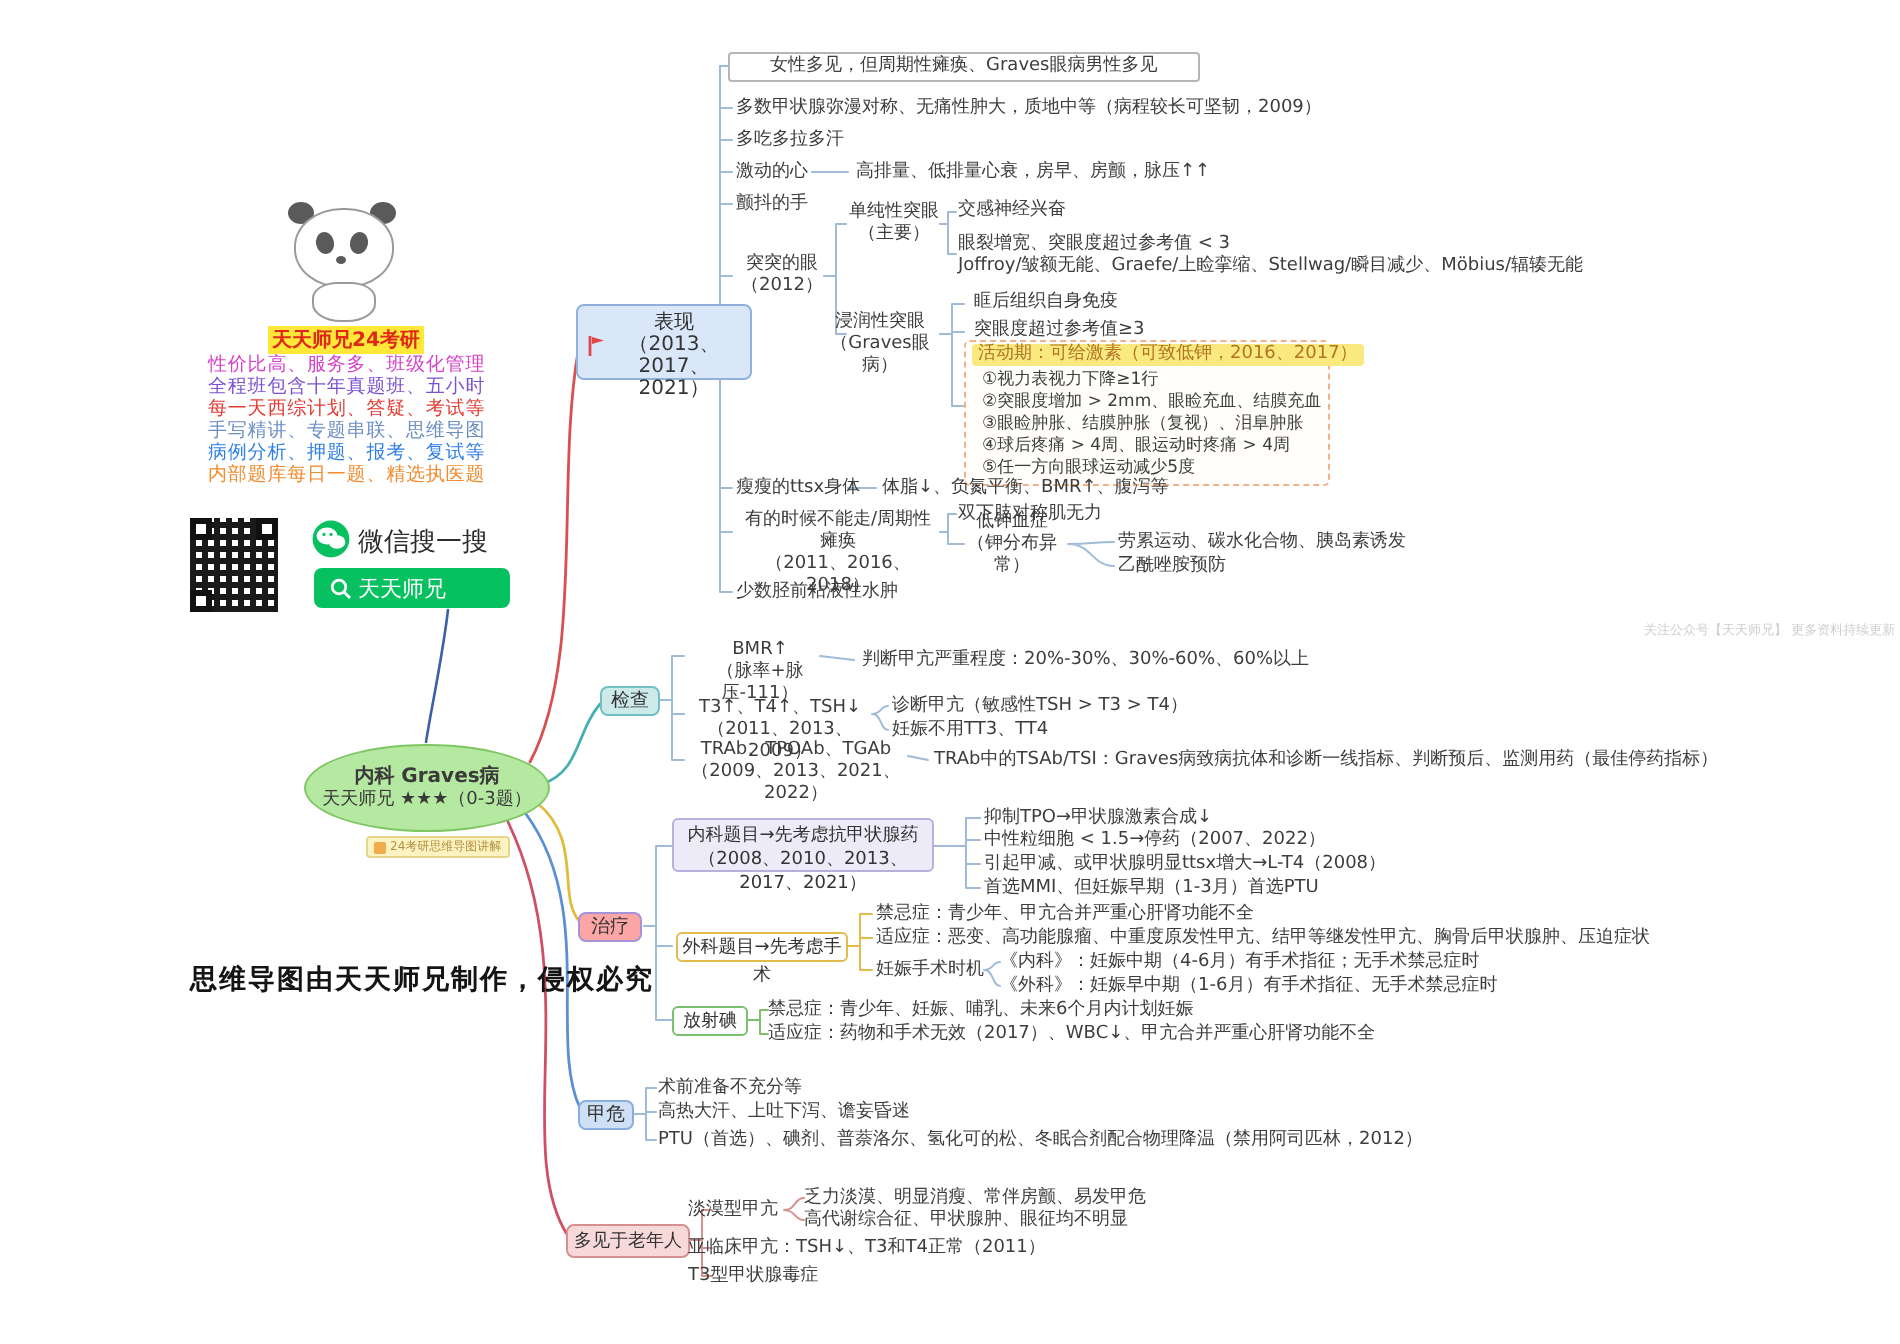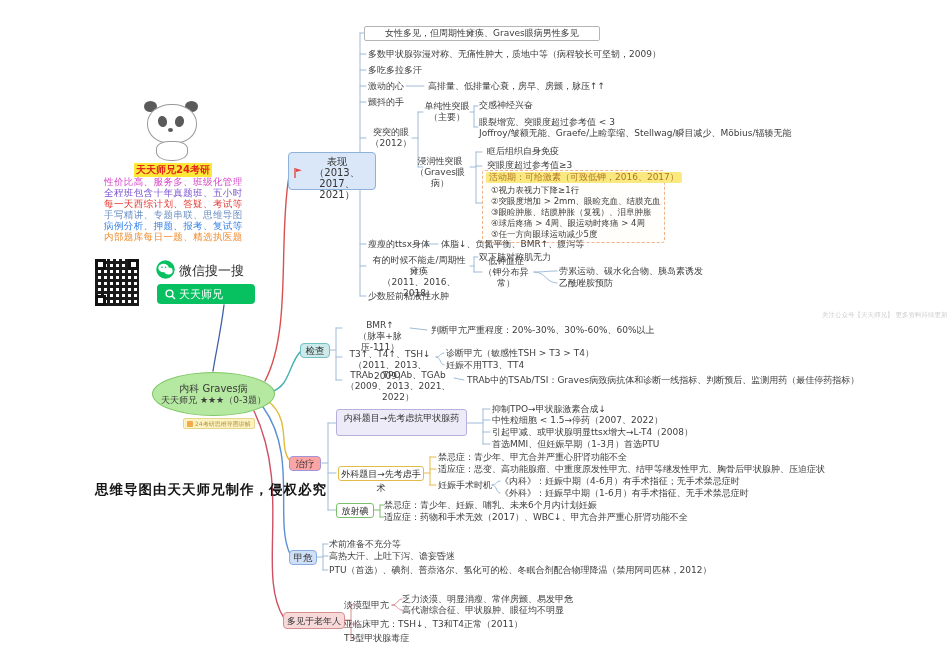--- a/index.html
+++ b/index.html
@@ -13,21 +13,21 @@
   .purple-node{background:#fca5a5;border:1px solid #a493d8}
   .bluec-node{background:#cfe0f6;border:1px solid #87aede}
   .pink-node{background:#f8d9d9;border:1px solid #d79090}
   .lav-node{background:#edebf7;border:1px solid #b7b0dc;border-radius:3px}
   .yellow-node{background:#fff;border:1px solid #e2bb4a;border-radius:3px}
   .green-node{background:#fff;border:1px solid #7cbf6d;border-radius:3px}
   .gray-box{background:#fff;border:1px solid #b5b5b5;border-radius:2px;padding:1px 20px}
   .hl{background:#fae97e;color:#b07428;padding:0 3px;border-radius:2px}
   .dashedbox{position:absolute;border:1px dashed #f0b28c;border-radius:3px;z-index:2;background:#fffefb}
   .center-ellipse{position:absolute;left:152px;top:372px;width:121px;height:42px;background:#b5e8a0;border:1.2px solid #7fc765;border-radius:50%;z-index:4;display:flex;flex-direction:column;align-items:center;justify-content:center}
-  .center-ellipse .l1{font-size:10px;font-weight:normal;color:#3a3a3a;line-height:12px}
+  .center-ellipse .l1{font-size:10px;font-weight:bold;color:#3a3a3a;line-height:12px}
   .center-ellipse .l2{font-size:9px;color:#3a3a3a;line-height:11px}
   .tag{position:absolute;left:183px;top:418px;background:#fdf3c2;border:1px solid #e8d58c;border-radius:2px;font-size:6px;line-height:9px;color:#b3923f;padding:0 3px;z-index:4;display:flex;align-items:center;gap:2px}
   .tag .ticon{display:inline-block;width:6px;height:6px;background:#f2aa4a;border-radius:1px}
   
   .promo-title{position:absolute;left:134px;top:163px;font-size:10px;font-weight:bold;color:#e02818;background:#ffe838;padding:0 2px;z-index:3}
   .pline{position:absolute;left:104px;font-size:9.5px;font-weight:normal;z-index:3;letter-spacing:.4px;white-space:nowrap}
   .c0{color:#d743c9}.c1{color:#7b52d1}.c2{color:#e43b34}.c3{color:#6b8fc3}.c4{color:#2f7fe8}.c5{color:#f08c2e}
   .qr{position:absolute;left:95px;top:259px;width:44px;height:47px;z-index:3;
       background-image:repeating-linear-gradient(0deg,#1a1a1a 0 3px,transparent 3px 6px),repeating-linear-gradient(90deg,#1a1a1a 0 3px,#fff 3px 6px)}
   .qr .fp{position:absolute;width:11px;height:11px;background:#fff;border:3px solid #111;box-sizing:border-box}
@@ -201,20 +201,21 @@
 <div class="t" style="left:446px;top:360px">妊娠不用TT3、TT4</div>
 <div class="t" style="left:344px;top:370px;width:108px;text-align:center;white-space:normal">
   <span>TRAb、TPOAb、TGAb</span>
   <span style="display:block">（2009、2013、2021、2022）</span>
 </div>
 <div class="t" style="left:467px;top:375px">TRAb中的TSAb/TSI：Graves病致病抗体和诊断一线指标、判断预后、监测用药（最佳停药指标）</div>
 
 <div class="nodebox purple-node" style="left:289px;top:456px;width:32px;height:15px;font-size:9.5px;line-height:14px">治疗</div>
 <div class="nodebox lav-node" style="left:336px;top:409px;width:131px;height:27px;font-size:9px;line-height:12px;padding-top:2px">
   <span>内科题目→先考虑抗甲状腺药</span>
+  <span style="display:block">（2008、2010、2013、2017、2021）</span>
 </div>
 <div class="t" style="left:492px;top:404px">抑制TPO→甲状腺激素合成↓</div>
 <div class="t" style="left:492px;top:415px">中性粒细胞 &lt; 1.5→停药（2007、2022）</div>
 <div class="t" style="left:492px;top:427px">引起甲减、或甲状腺明显ttsx增大→L-T4（2008）</div>
 <div class="t" style="left:492px;top:439px">首选MMI、但妊娠早期（1-3月）首选PTU</div>
 <div class="nodebox yellow-node" style="left:338px;top:466px;width:86px;height:15px;font-size:9px;line-height:14px">外科题目→先考虑手术</div>
 <div class="t" style="left:438px;top:452px">禁忌症：青少年、甲亢合并严重心肝肾功能不全</div>
 <div class="t" style="left:438px;top:464px">适应症：恶变、高功能腺瘤、中重度原发性甲亢、结甲等继发性甲亢、胸骨后甲状腺肿、压迫症状</div>
 <div class="t" style="left:438px;top:480px">妊娠手术时机</div>
 <div class="t" style="left:500px;top:476px">《内科》：妊娠中期（4-6月）有手术指征；无手术禁忌症时</div>

